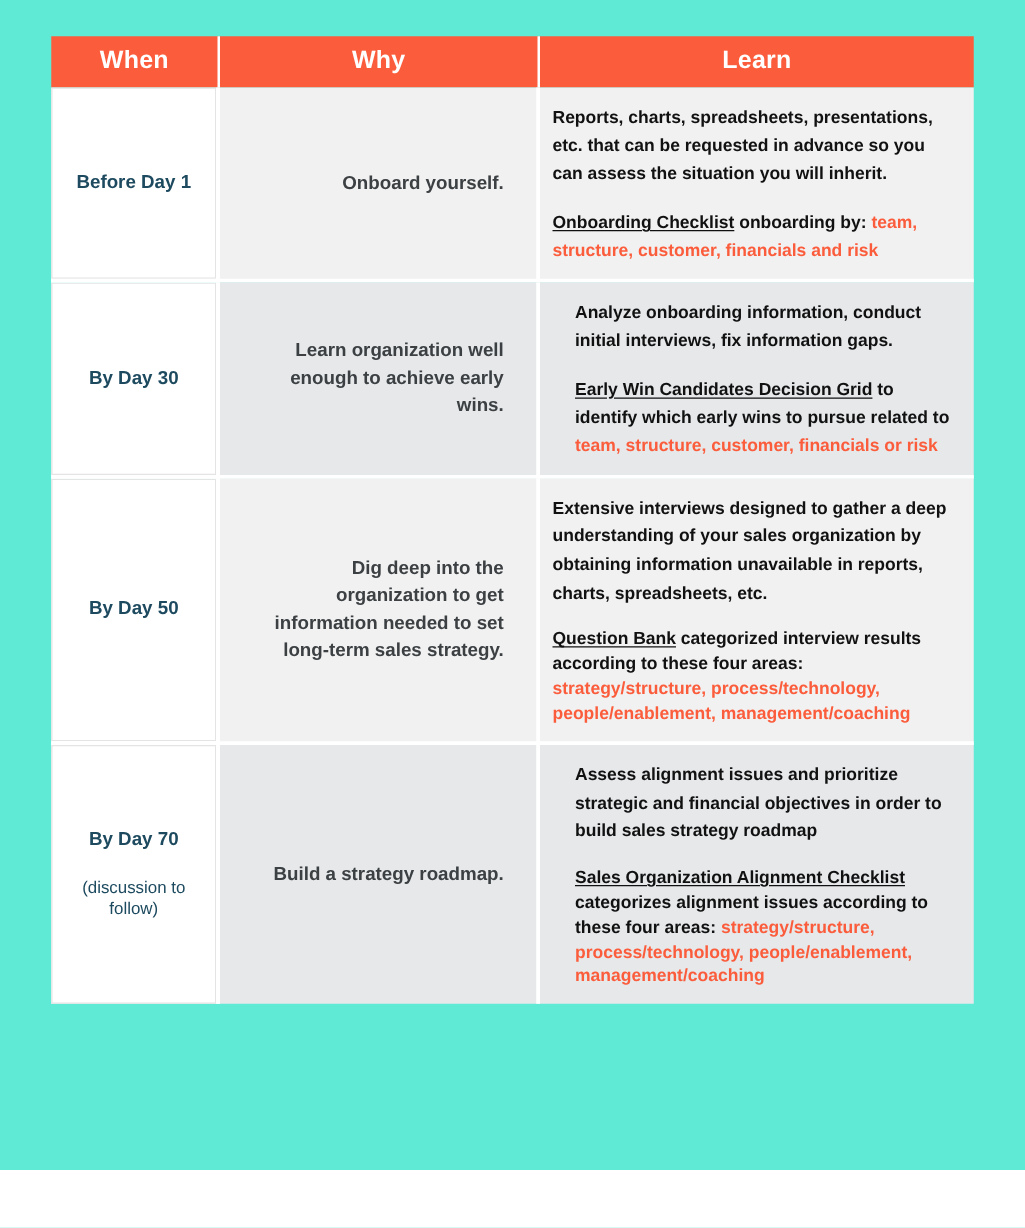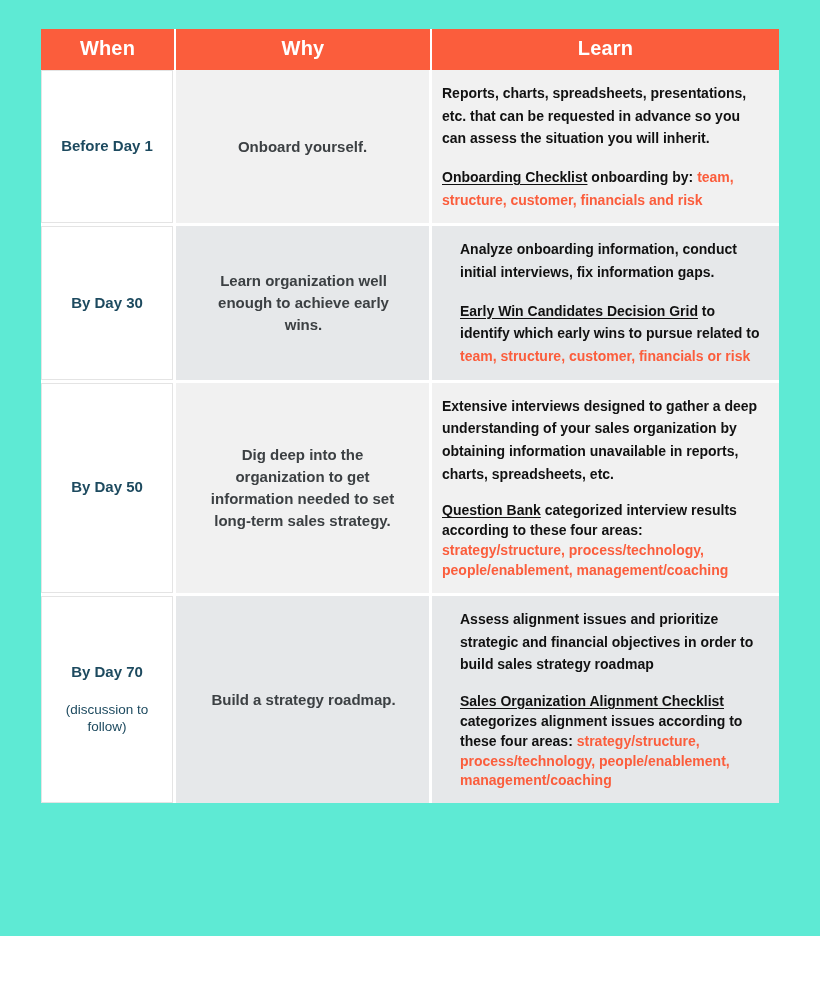--- a/index.html
+++ b/index.html
@@ -75,21 +75,21 @@
     display: block;
     font-size: 13.5px;
     font-weight: normal;
     line-height: 1.3;
     margin-top: 19px;
   }
 
   
   .cell-why {
     color: #3C4043;
-    text-align: center;
+    text-align: right;
     font-size: 15px;
     font-weight: bold;
     line-height: 1.45;
     padding: 10px 26px;
   }
 
   
   .cell-what {
     color: #111111;
     text-align: left;

